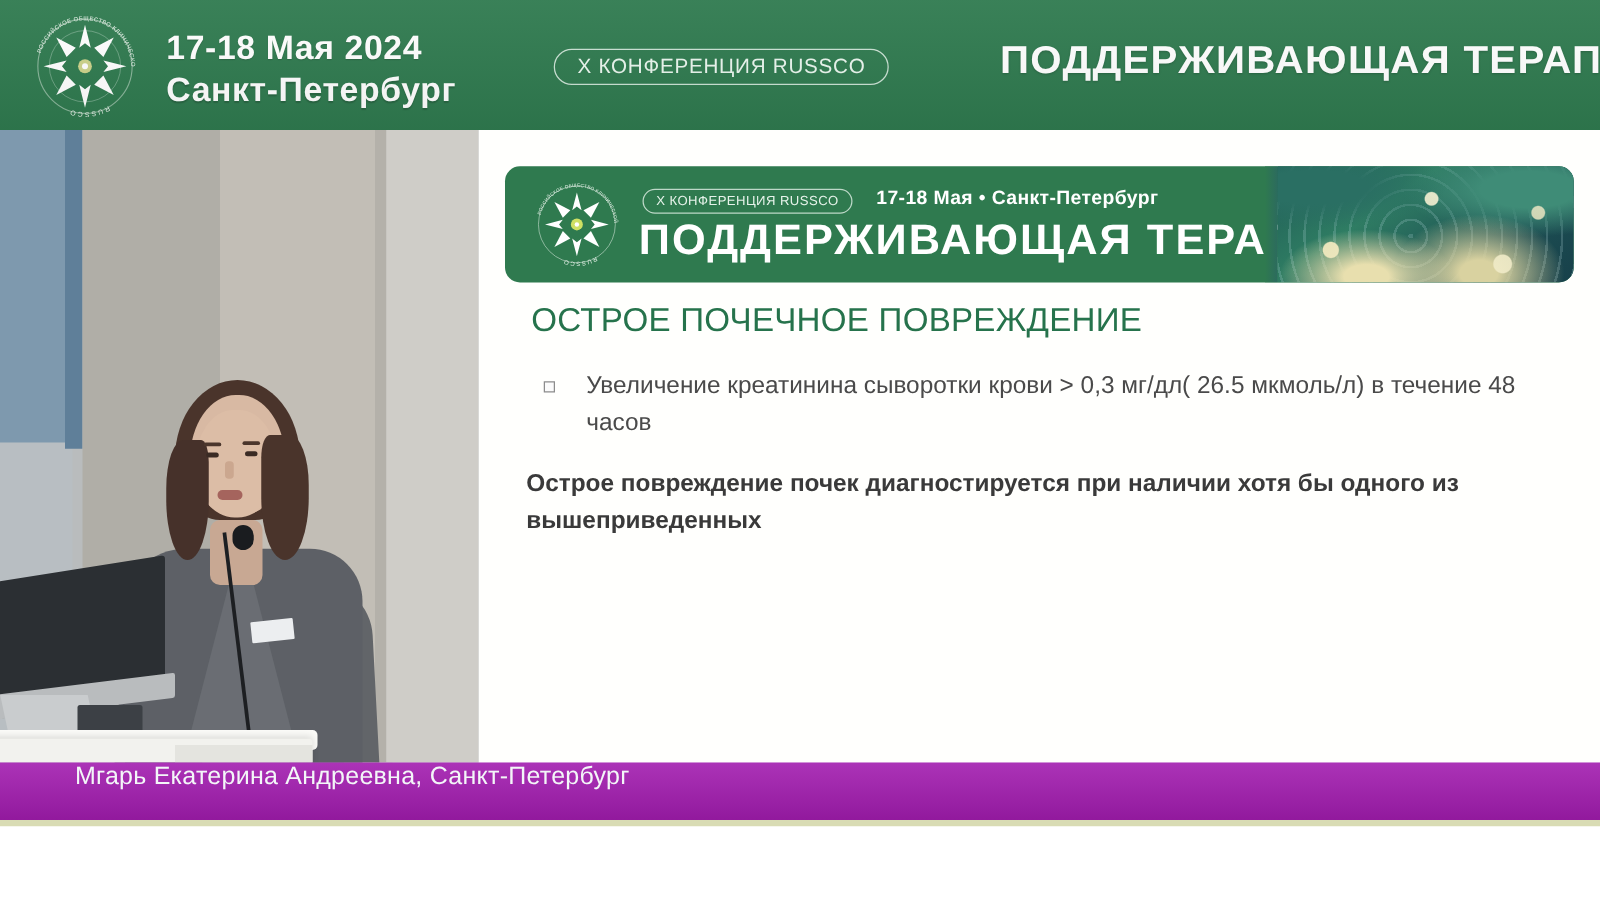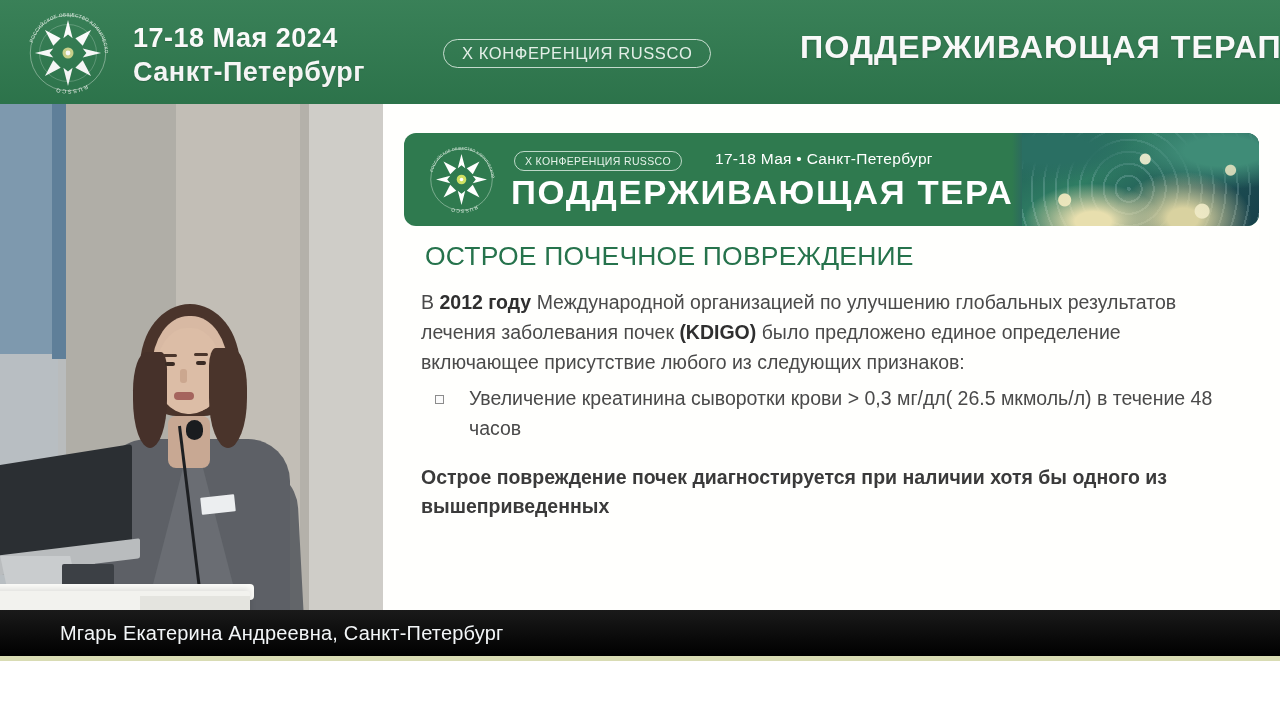--- a/index.html
+++ b/index.html
@@ -165,22 +165,22 @@
     background:#2f7a4f;border-radius:12px;overflow:hidden;
   }
   .sb-logo{position:absolute;left:20px;top:9px;width:75px;height:75px;}
   .sb-pill{
     position:absolute;left:110px;top:18px;height:18px;padding:0 10px;
     border:1.2px solid rgba(225,240,230,.8);border-radius:11px;
     color:#e6f3ea;font-size:10.5px;letter-spacing:.35px;
     display:flex;align-items:center;white-space:nowrap;
   }
   .sb-date{
-    position:absolute;left:311px;top:17px;
-    color:#ffffff;font-size:15.5px;font-weight:normal;letter-spacing:.3px;white-space:nowrap;
+    position:absolute;left:297px;top:17px;
+    color:#ffffff;font-size:15.5px;font-weight:bold;letter-spacing:.3px;white-space:nowrap;
   }
   .sb-title{
     position:absolute;left:107px;top:40px;
     color:#ffffff;font-size:34px;font-weight:bold;letter-spacing:1.6px;white-space:nowrap;
     transform:scaleX(1.02);transform-origin:left center;
   }
   .sb-art{
     position:absolute;right:0;top:0;width:237px;height:93px;
     background:
       radial-gradient(circle at 18% 72%,rgba(240,232,190,.95) 0 6px,rgba(240,232,190,0) 7px),
@@ -217,22 +217,22 @@
     content:"";position:absolute;left:14px;top:12px;
     width:7px;height:7px;border:1.4px solid #8c8c8c;background:#fbfbfb;
   }
   .closing{
     margin-top:20px;color:#3a3a3a;font-weight:bold;line-height:29px;
   }
 
   
   .speaker-bar{
     position:absolute;left:0;top:610px;width:1280px;height:46px;
-    background:#000000;
-    display:flex;align-items:center;
+    background:#a21caf;
+    display:flex;align-items:flex-start;
   }
   .speaker-bar:after{
     content:"";position:absolute;left:0;top:0;width:100%;height:100%;
     background:linear-gradient(180deg,rgba(255,255,255,.10),rgba(0,0,0,.10));
   }
   .speaker-name{
     position:relative;z-index:2;
     margin-left:60px;color:#f3f6f8;font-size:20px;letter-spacing:.2px;white-space:nowrap;
   }
   .bar-divider{
@@ -376,21 +376,20 @@
       <div class="sb-pill">X КОНФЕРЕНЦИЯ RUSSCO</div>
       <div class="sb-date">17-18 Мая • Санкт-Петербург</div>
       <div class="sb-title">ПОДДЕРЖИВАЮЩАЯ ТЕРАПИЯ</div>
       <div class="sb-art-edge"></div>
       <div class="sb-art"></div>
     </div>
 
     <div class="slide-title">ОСТРОЕ ПОЧЕЧНОЕ ПОВРЕЖДЕНИЕ</div>
 
     <div class="slide-body">
-      <p class="para"><span>В </span><b>2012 году</b><span> Международной организацией по улучшению глобальных результатов лечения заболевания почек </span><b>(KDIGO)</b><span> было предложено единое определение включающее присутствие любого из следующих признаков:</span></p>
 
       <ul class="bullets">
         <li>Увеличение креатинина сыворотки крови &gt; 0,3 мг/дл( 26.5 мкмоль/л) в течение 48 часов</li>
       </ul>
 
       <p class="closing">Острое повреждение почек диагностируется при наличии хотя бы одного из вышеприведенных</p>
     </div>
   </div>
 
   <div class="speaker-bar">

